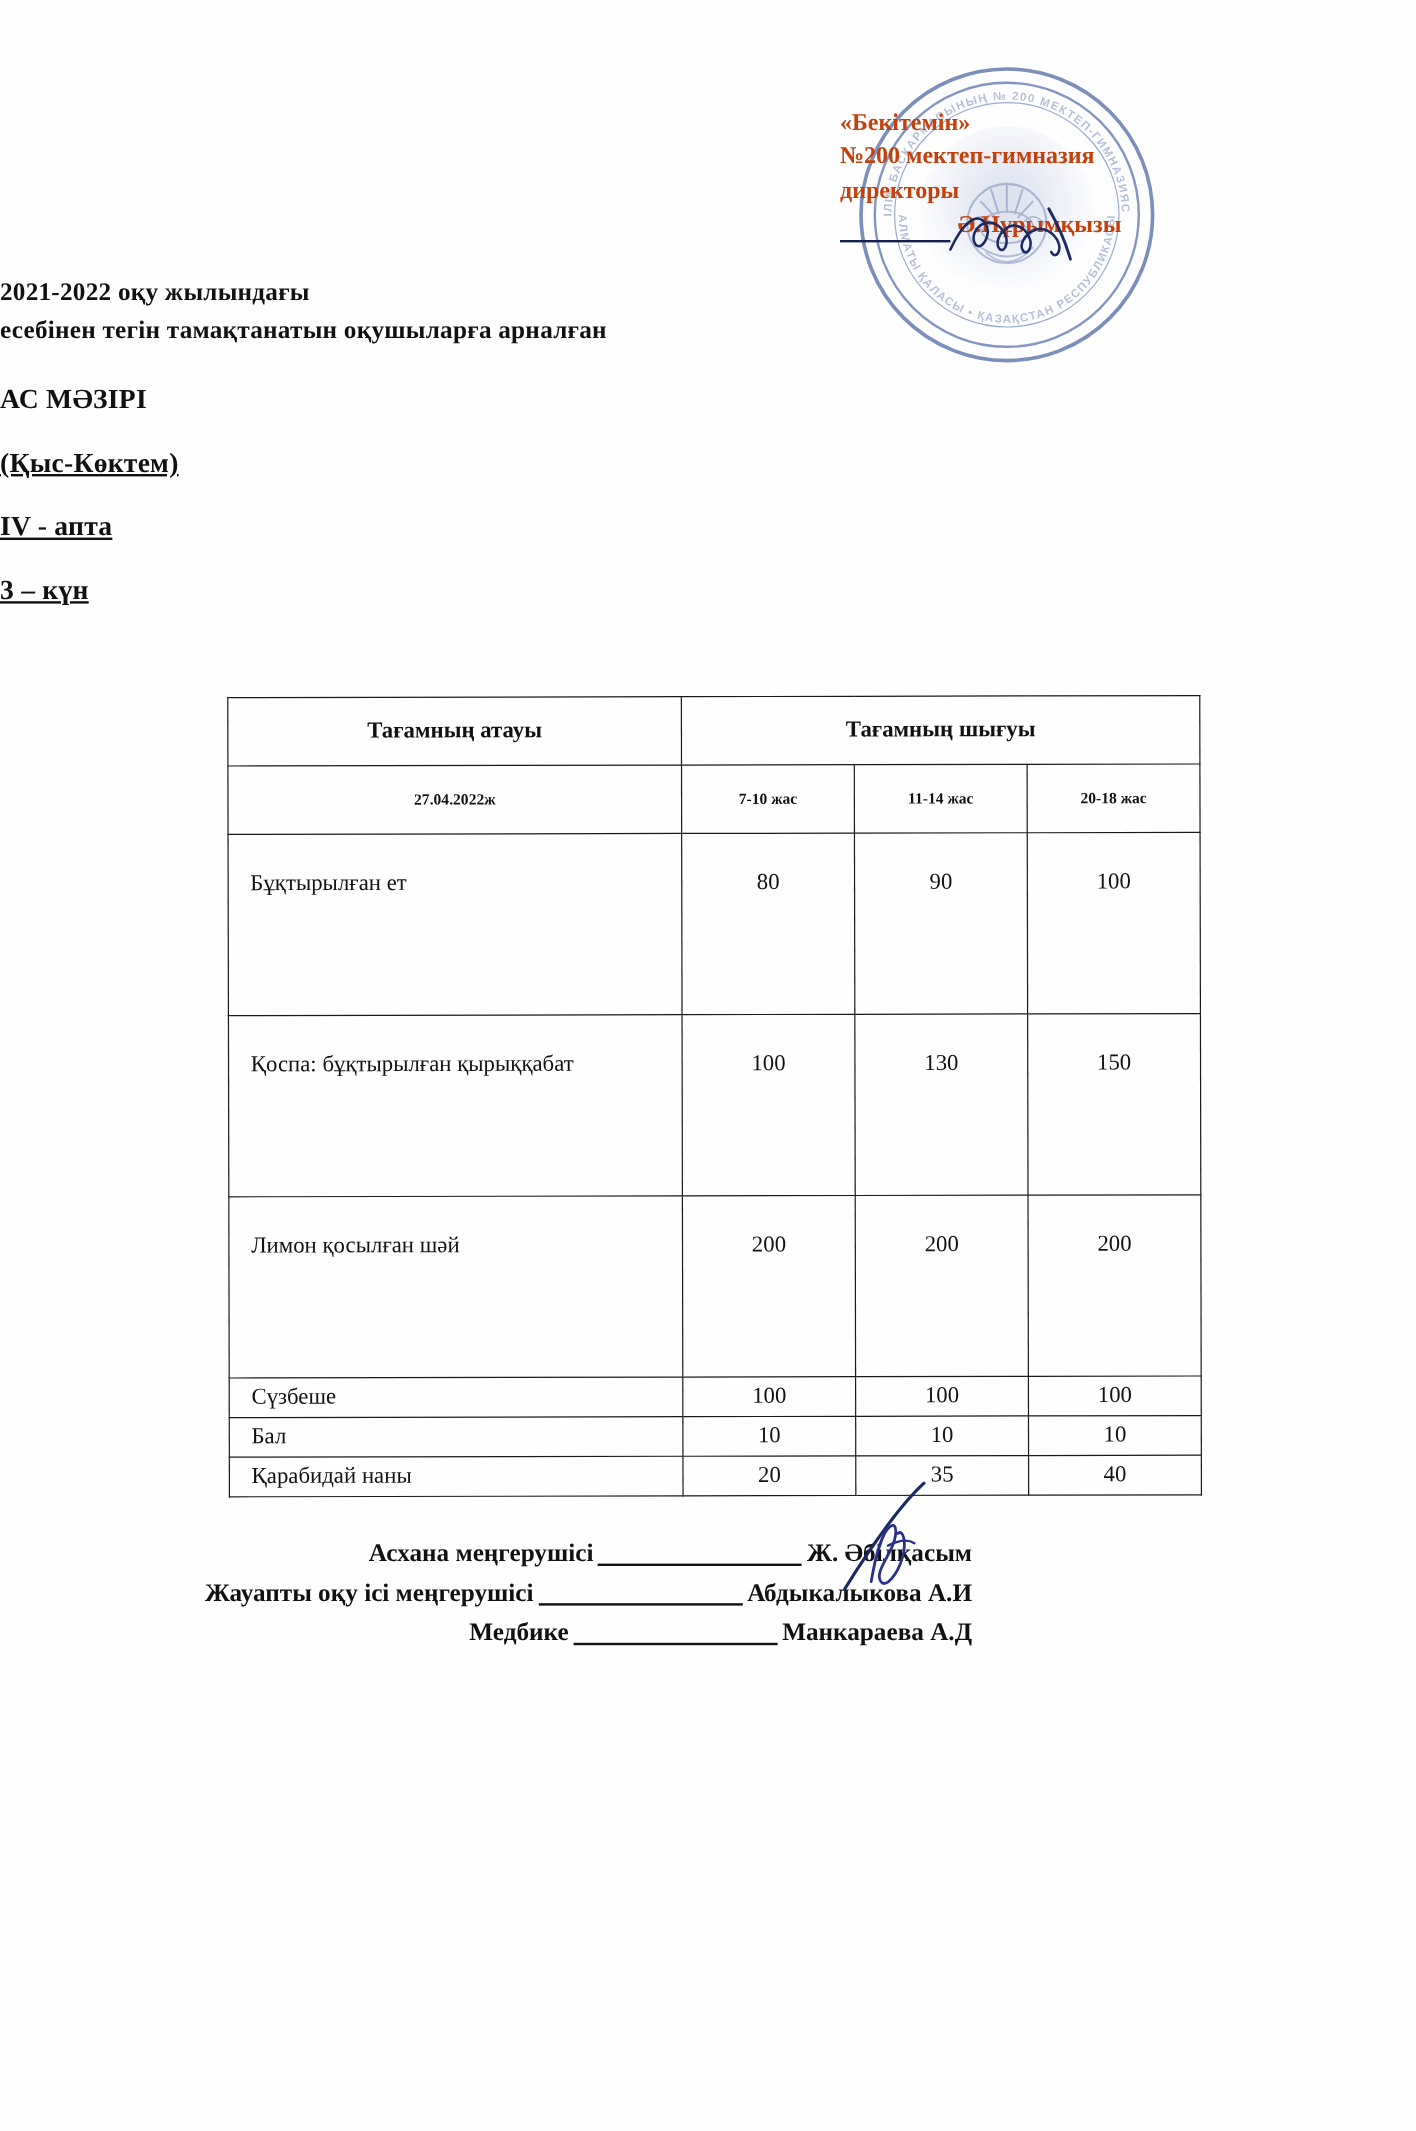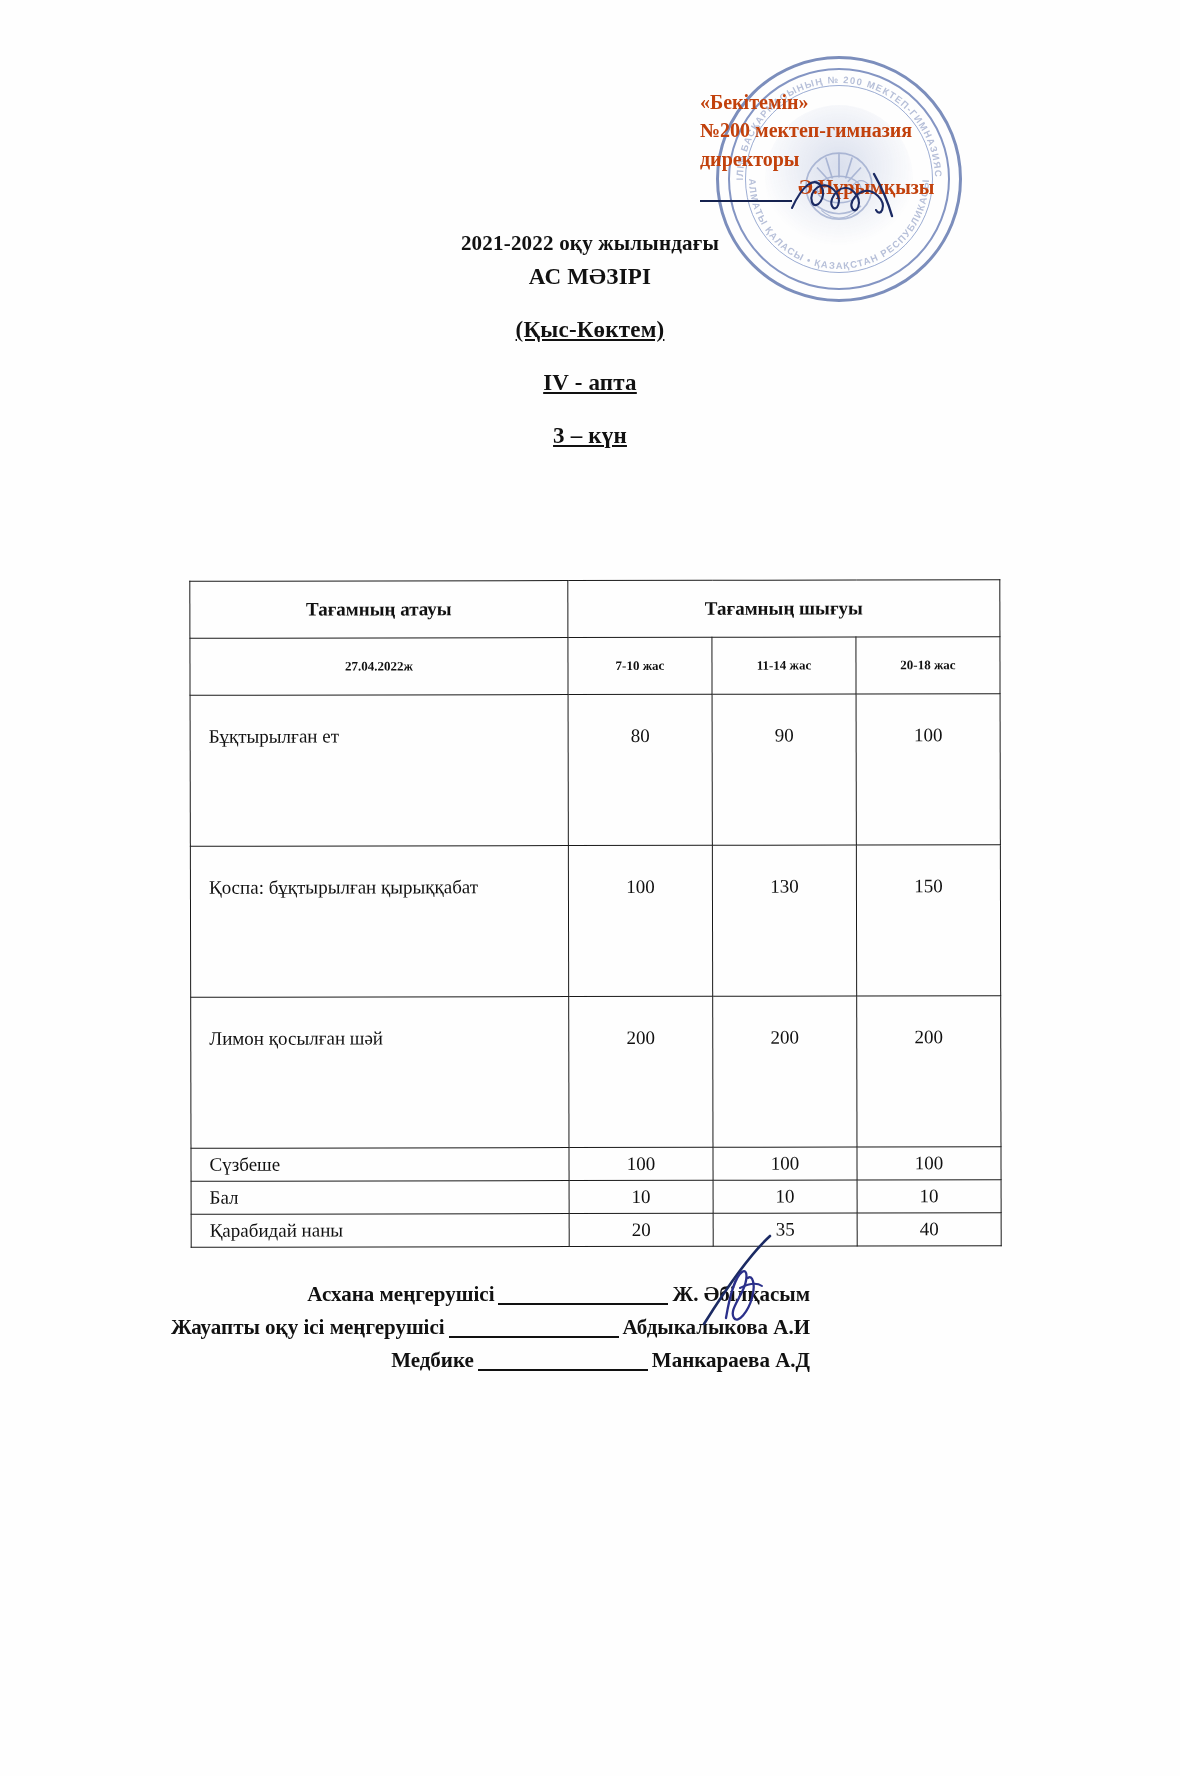--- a/index.html
+++ b/index.html
@@ -118,31 +118,31 @@
     z-index: 5;
     pointer-events: none;
   }
 
   
   .title-block {
     position: absolute;
     left: 0;
     top: 228px;
     width: 1180px;
-    text-align: center;
     font-weight: bold;
     z-index: 3;
   }
   .title-block .t-line {
     font-size: 21px;
     line-height: 1.52;
     letter-spacing: .2px;
   }
   .title-block .t-line.big {
     font-size: 23px;
+    margin-top: 24px;
   }
   .title-block .t-line.spaced {
     margin-top: 18px;
     text-decoration: underline;
   }
 
   
   .menu-table {
     position: absolute;
     left: 190px;
@@ -263,20 +263,21 @@
 
   <svg class="hand-sig-top" viewBox="0 0 130 54">
     <path d="M4 40 C14 18, 26 8, 33 18 C40 28, 28 44, 24 34 C20 24, 34 10, 46 22
              C56 32, 48 46, 44 38 C40 30, 54 12, 66 24 C76 34, 68 48, 64 40
              C60 32, 76 14, 90 28 C100 38, 92 50, 88 42" fill="none" stroke="#1b2a63" stroke-width="2.1" stroke-linecap="round"></path>
     <path d="M86 6 C94 20, 100 34, 104 48" fill="none" stroke="#1b2a63" stroke-width="2.4" stroke-linecap="round"></path>
   </svg>
 
   <div class="title-block">
     <div class="t-line">2021-2022 оқу жылындағы</div>
+    <div class="t-line">есебінен тегін тамақтанатын оқушыларға арналған</div>
     <div class="t-line big">АС МӘЗІРІ</div>
     <div class="t-line big spaced">(Қыс-Көктем)</div>
     <div class="t-line big spaced">IV - апта</div>
     <div class="t-line big spaced">3 – күн</div>
   </div>
 
   <table class="menu-table">
     <colgroup>
       <col class="col-name">
         <col class="col-age">

